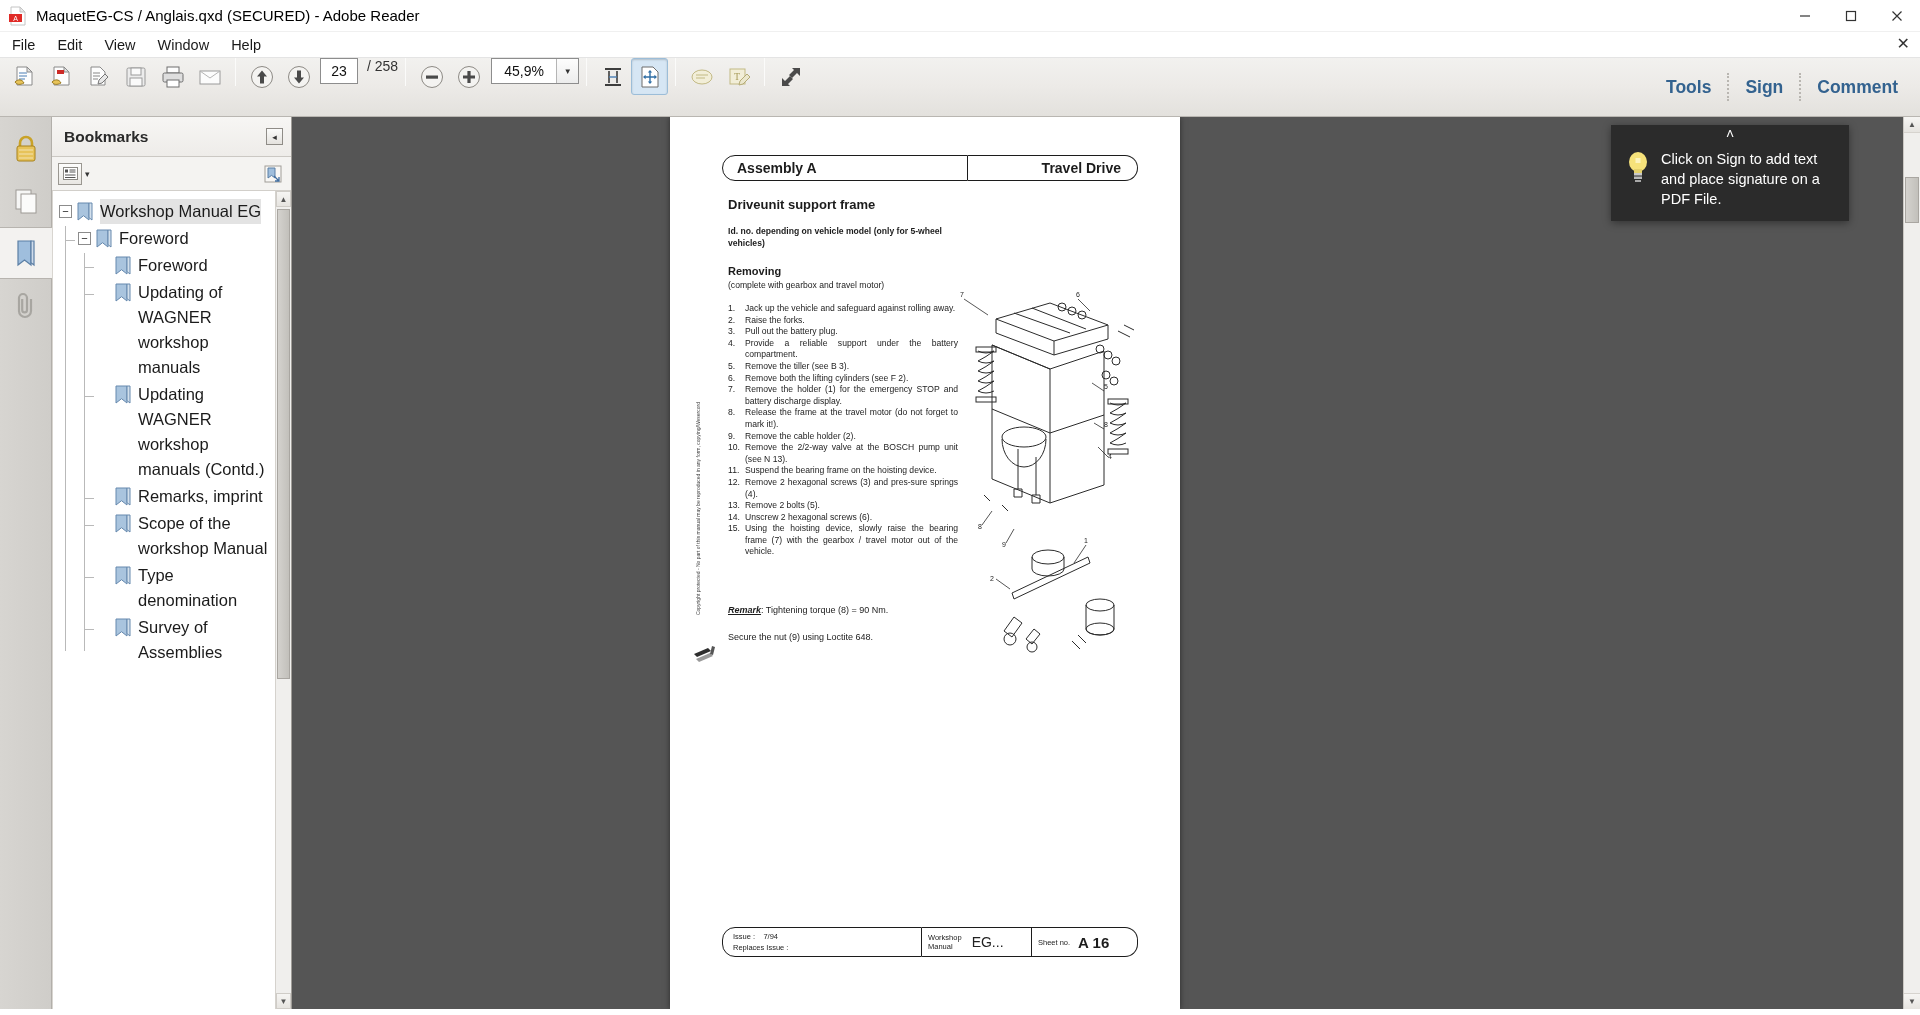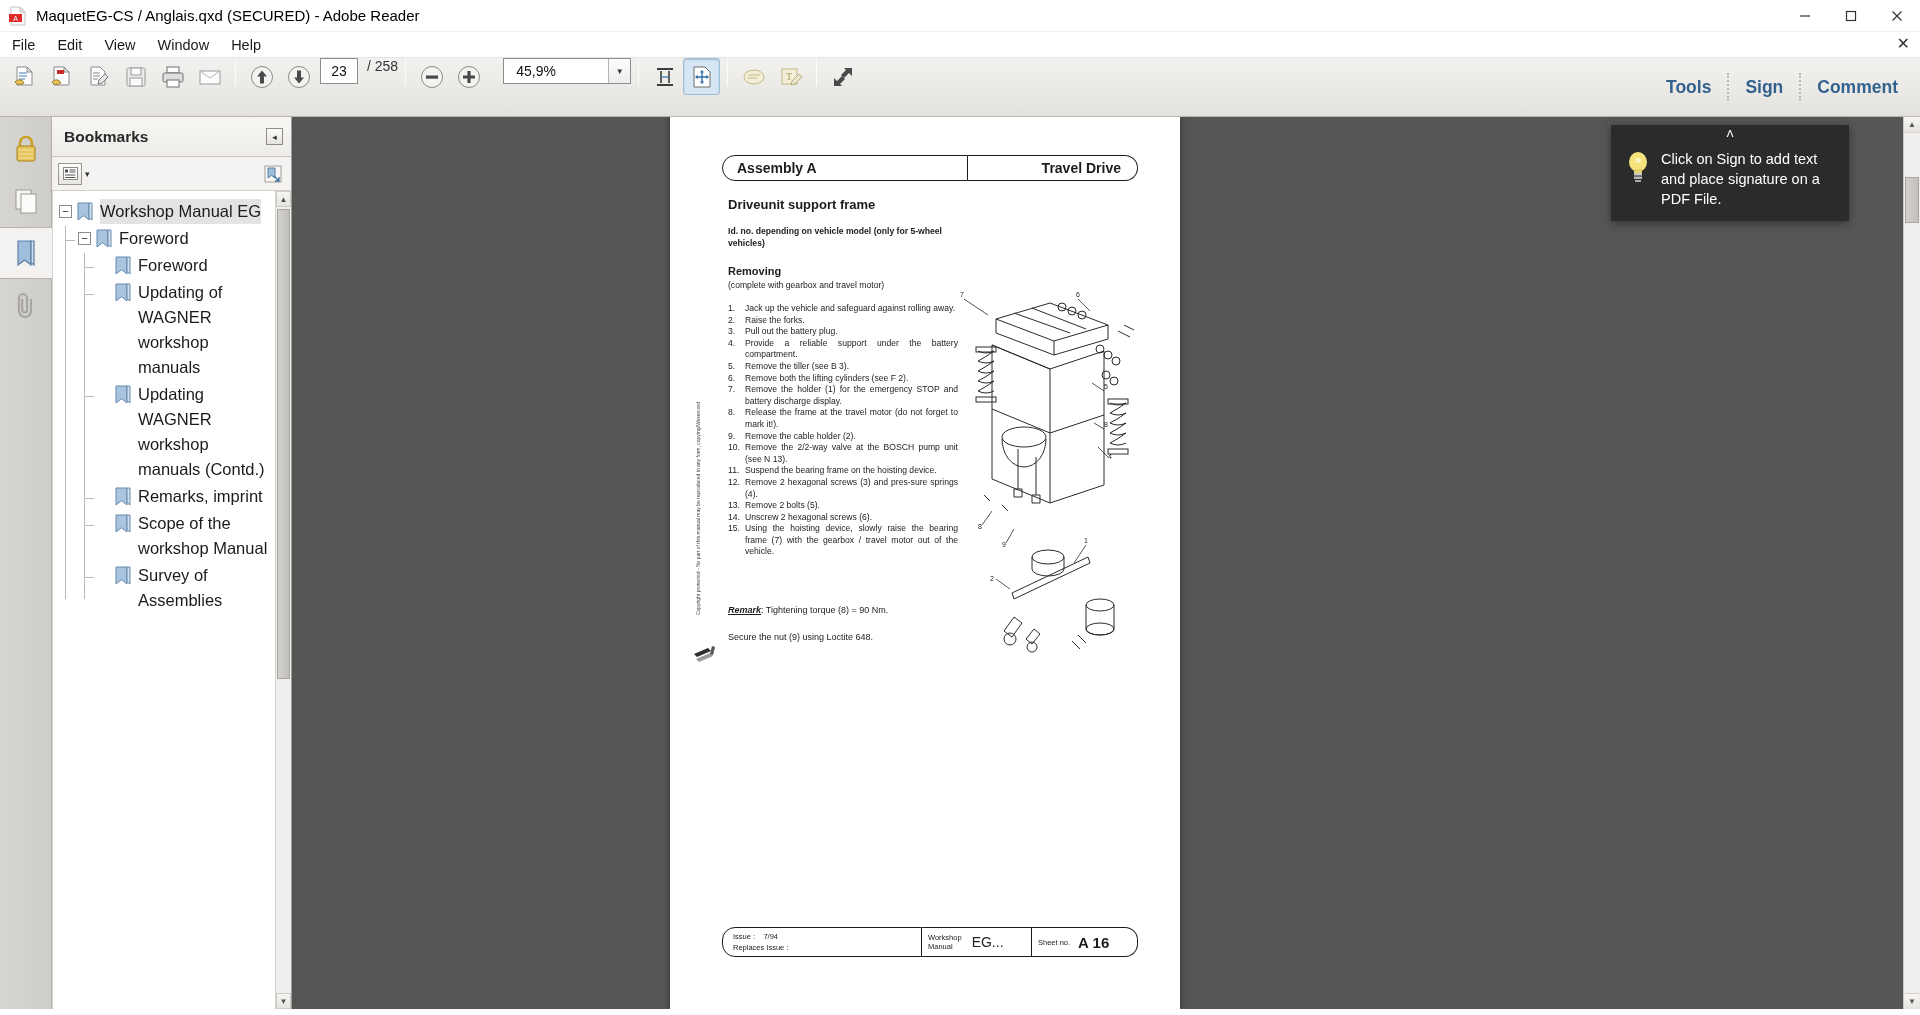--- a/index.html
+++ b/index.html
@@ -109,22 +109,21 @@
     font-size: 14px;
     color: #333;
     margin-left: 6px;
     white-space: nowrap;
   }
   .zoom-box {
     display: flex;
     height: 26px;
     border: 1px solid #8d8d8d;
     background: #fff;
-    margin-left: 16px;
-    gap: 40px;
+    margin-left: 4px;
   }
   .zoom-val {
     width: 64px;
     font-size: 14px;
     display: flex; align-items: center; justify-content: center;
     color: #111;
   }
   .zoom-arrow {
     width: 22px;
     border-left: 1px solid #b5b5b5;
@@ -800,20 +799,33 @@
                 <span class="bm-icon">
                   <svg width="18" height="20" viewBox="0 0 18 20">
                       <path d="M2 1h11v17l-5.5-4.3L2 18z" fill="#a9c4de" stroke="#6689ae"></path>
                       <path d="M13 1h3v17l-3-2.4z" fill="#d3e0ec" stroke="#6689ae"></path>
                     </svg>
                 </span>
                 <span class="bm-label">Scope of the workshop Manual</span>
               </div>
             </div>
 
+            <div class="bm-node">
+              <div class="bm-node-row">
+                <span class="bm-leaf-tick"></span>
+                <span class="bm-expander-spacer"></span>
+                <span class="bm-icon">
+                  <svg width="18" height="20" viewBox="0 0 18 20">
+                      <path d="M2 1h11v17l-5.5-4.3L2 18z" fill="#a9c4de" stroke="#6689ae"></path>
+                      <path d="M13 1h3v17l-3-2.4z" fill="#d3e0ec" stroke="#6689ae"></path>
+                    </svg>
+                </span>
+                <span class="bm-label">Type denomination</span>
+              </div>
+            </div>
 
             <div class="bm-node">
               <div class="bm-node-row">
                 <span class="bm-leaf-tick"></span>
                 <span class="bm-expander-spacer"></span>
                 <span class="bm-icon">
                   <svg width="18" height="20" viewBox="0 0 18 20">
                       <path d="M2 1h11v17l-5.5-4.3L2 18z" fill="#a9c4de" stroke="#6689ae"></path>
                       <path d="M13 1h3v17l-3-2.4z" fill="#d3e0ec" stroke="#6689ae"></path>
                     </svg>

